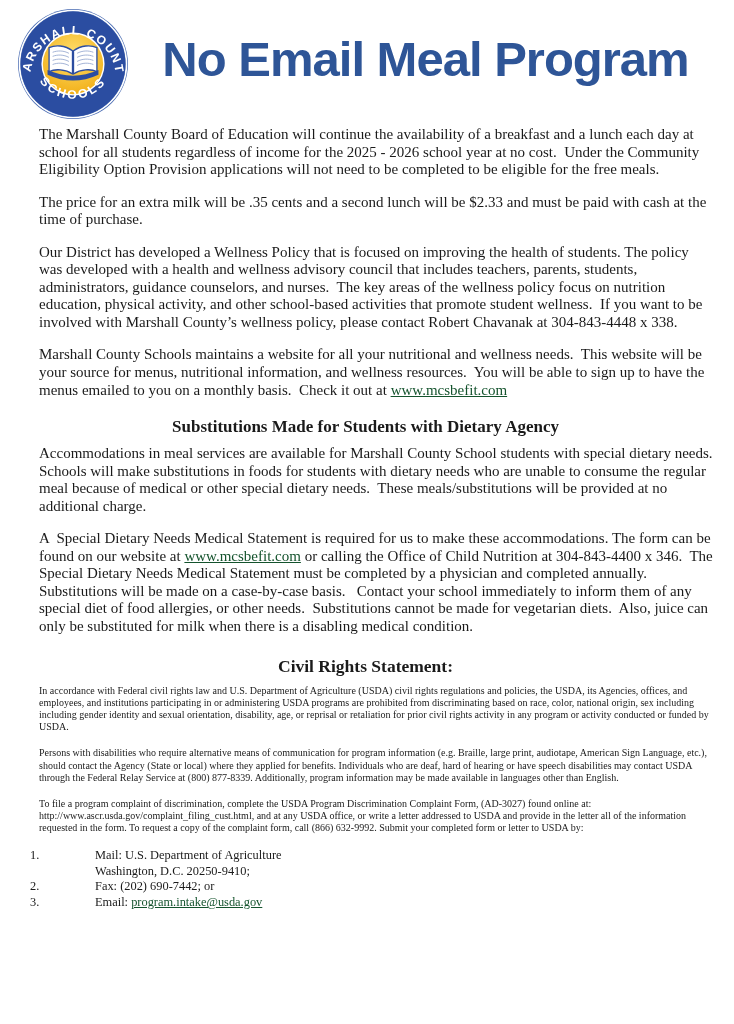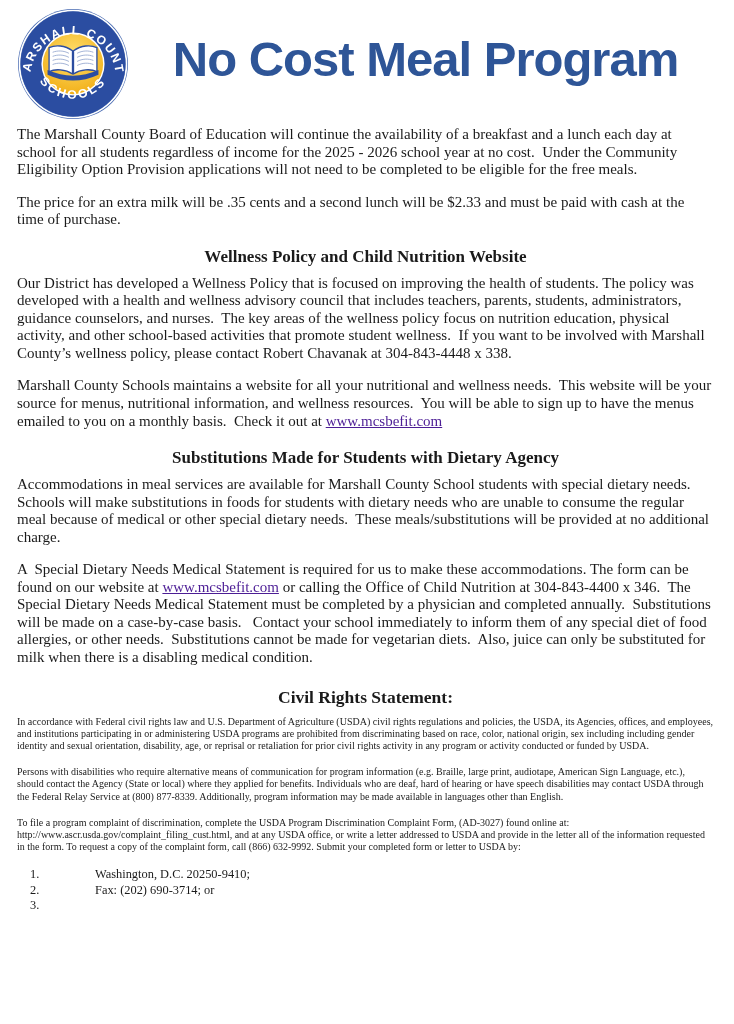--- a/index.html
+++ b/index.html
@@ -11,36 +11,36 @@
   }
   
   .header{display:flex;align-items:center;margin-bottom:6px;}
   .logo-large{width:112px;height:112px;flex:0 0 auto;}
   .title{
     flex:1;text-align:center;margin:0 0 10px 8px;
     font-family:"Liberation Sans", sans-serif;font-weight:bold;
     font-size:49px;letter-spacing:-1px;color:#2e5597;
   }
   
-  .content p{white-space:pre-wrap;}
+  .content p{white-space:pre-wrap;margin-left:22px;}
   .body-p{
     font-size:15px;line-height:1.17;margin:0 0 15px 0;
   }
   .section-heading{
     text-align:center;font-size:17px;font-weight:bold;
     margin:18px 0 8px 0;font-family:"Liberation Serif", serif;
   }
   .left-heading{
     text-align:center;font-size:17.5px;font-weight:bold;
     margin:20px 0 8px 0;font-family:"Liberation Serif", serif;
   }
   .small-p{
     font-size:10px;line-height:1.22;margin:0 0 14px 0;
   }
-  a.link{color:#4c1d95;text-decoration:underline;cursor:pointer;}
+  a.link{color:#14532d;text-decoration:underline;cursor:pointer;}
   
   .usda-list{margin:0 0 14px 0;}
   .usda-row{
     display:grid;grid-template-columns:65px 1fr;
     font-size:12.4px;line-height:1.25;padding-left:13px;
   }
   .usda-num{white-space:pre;}
   .usda-body div{white-space:pre-wrap;}
 </style>
 </head>
@@ -78,30 +78,29 @@
           <path d="M59 56.5 C 64 53.8, 70 53.5, 75 55.5"></path>
         </g>
       </g>
       <text font-family="Liberation Sans, sans-serif" font-size="12" font-weight="bold" fill="#ffffff" letter-spacing="1.6">
         <textPath href="#arcTop1" startOffset="50%" text-anchor="middle">MARSHALL COUNTY</textPath>
       </text>
       <text font-family="Liberation Sans, sans-serif" font-size="12" font-weight="bold" fill="#ffffff" letter-spacing="2.5">
         <textPath href="#arcBot1" startOffset="50%" text-anchor="middle">SCHOOLS</textPath>
       </text>
     </svg>
-    <h1 class="title">No Cost Meal Program</h1>
+    <h1 class="title">No Email Meal Program</h1>
   </div>
 
   <div class="content">
 
     <p class="body-p">The Marshall County Board of Education will continue the availability of a breakfast and a lunch each day at school for all students regardless of income for the 2025 - 2026 school year at no cost.  Under the Community Eligibility Option Provision applications will not need to be completed to be eligible for the free meals.</p>
 
     <p class="body-p">The price for an extra milk will be .35 cents and a second lunch will be $2.33 and must be paid with cash at the time of purchase.</p>
 
-    <h2 class="section-heading">Wellness Policy and Child Nutrition Website</h2>
 
     <p class="body-p">Our District has developed a Wellness Policy that is focused on improving the health of students. The policy was developed with a health and wellness advisory council that includes teachers, parents, students, administrators, guidance counselors, and nurses.  The key areas of the wellness policy focus on nutrition education, physical activity, and other school-based activities that promote student wellness.  If you want to be involved with Marshall County’s wellness policy, please contact Robert Chavanak at 304-843-4448 x 338.</p>
 
     <p class="body-p"><span>Marshall County Schools maintains a website for all your nutritional and wellness needs.  This website will be your source for menus, nutritional information, and wellness resources.  You will be able to sign up to have the menus emailed to you on a monthly basis.  Check it out at </span><a class="link">www.mcsbefit.com</a></p>
 
     <h2 class="section-heading">Substitutions Made for Students with Dietary Agency</h2>
 
     <p class="body-p">Accommodations in meal services are available for Marshall County School students with special dietary needs.  Schools will make substitutions in foods for students with dietary needs who are unable to consume the regular meal because of medical or other special dietary needs.  These meals/substitutions will be provided at no additional charge.</p>
 
     <p class="body-p"><span>A  Special Dietary Needs Medical Statement is required for us to make these accommodations. The form can be found on our website at </span><a class="link">www.mcsbefit.com</a><span> or calling the Office of Child Nutrition at 304-843-4400 x 346.  The Special Dietary Needs Medical Statement must be completed by a physician and completed annually.  Substitutions will be made on a case-by-case basis.   Contact your school immediately to inform them of any special diet of food allergies, or other needs.  Substitutions cannot be made for vegetarian diets.  Also, juice can only be substituted for milk when there is a disabling medical condition.</span></p>
@@ -111,29 +110,33 @@
     <p class="small-p">In accordance with Federal civil rights law and U.S. Department of Agriculture (USDA) civil rights regulations and policies, the USDA, its Agencies, offices, and employees, and institutions participating in or administering USDA programs are prohibited from discriminating based on race, color, national origin, sex including including gender identity and sexual orientation, disability, age, or reprisal or retaliation for prior civil rights activity in any program or activity conducted or funded by USDA.</p>
 
     <p class="small-p">Persons with disabilities who require alternative means of communication for program information (e.g. Braille, large print, audiotape, American Sign Language, etc.), should contact the Agency (State or local) where they applied for benefits. Individuals who are deaf, hard of hearing or have speech disabilities may contact USDA through the Federal Relay Service at (800) 877-8339. Additionally, program information may be made available in languages other than English.</p>
 
     <p class="small-p">To file a program complaint of discrimination, complete the USDA Program Discrimination Complaint Form, (AD-3027) found online at: http://www.ascr.usda.gov/complaint_filing_cust.html, and at any USDA office, or write a letter addressed to USDA and provide in the letter all of the information requested in the form. To request a copy of the complaint form, call (866) 632-9992. Submit your completed form or letter to USDA by:</p>
 
     <div class="usda-list">
       <div class="usda-row">
         <div class="usda-num">1.</div>
         <div class="usda-body">
+          <div>Mail: U.S. Department of Agriculture</div>
           <div>Washington, D.C. 20250-9410;</div>
         </div>
       </div>
       <div class="usda-row">
         <div class="usda-num">2.</div>
         <div class="usda-body">
-            <div>Fax: (202) 690-3714; or</div>
+            <div>Fax: (202) 690-7442; or</div>
           </div>
       </div>
       <div class="usda-row">
         <div class="usda-num">3.</div>
+        <div class="usda-body">
+            <div><span>Email: </span><a class="link">program.intake@usda.gov</a></div>
+          </div>
       </div>
     </div>
 
   </div>
 
 </div>
 
 </body></html>

